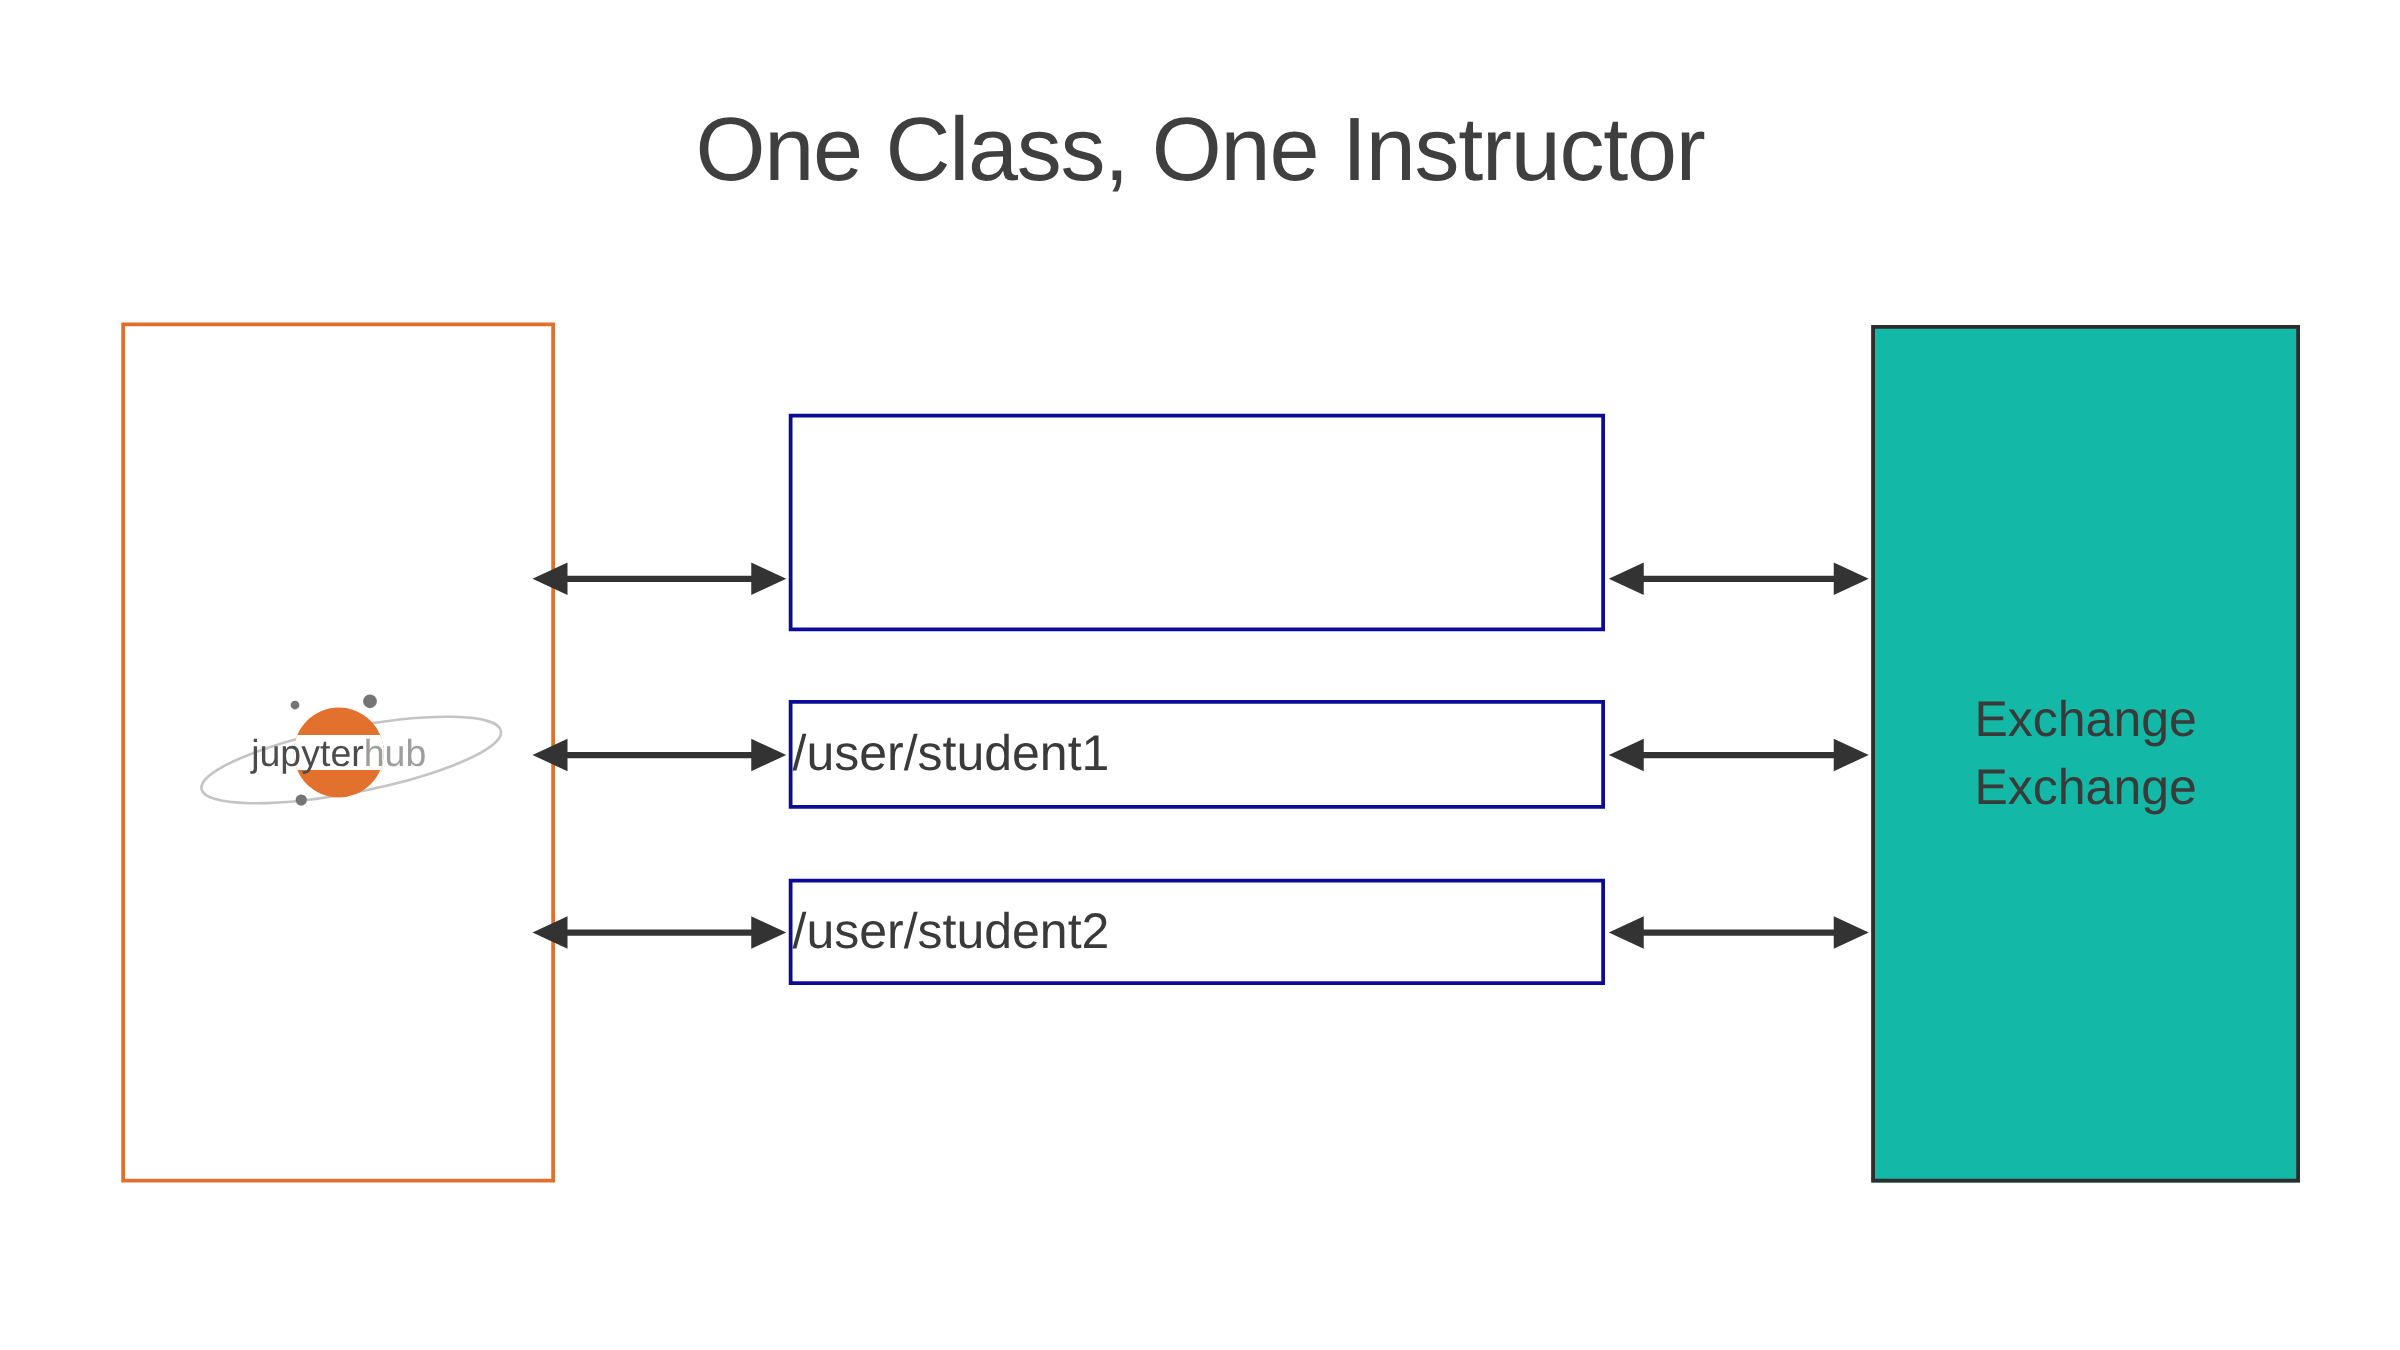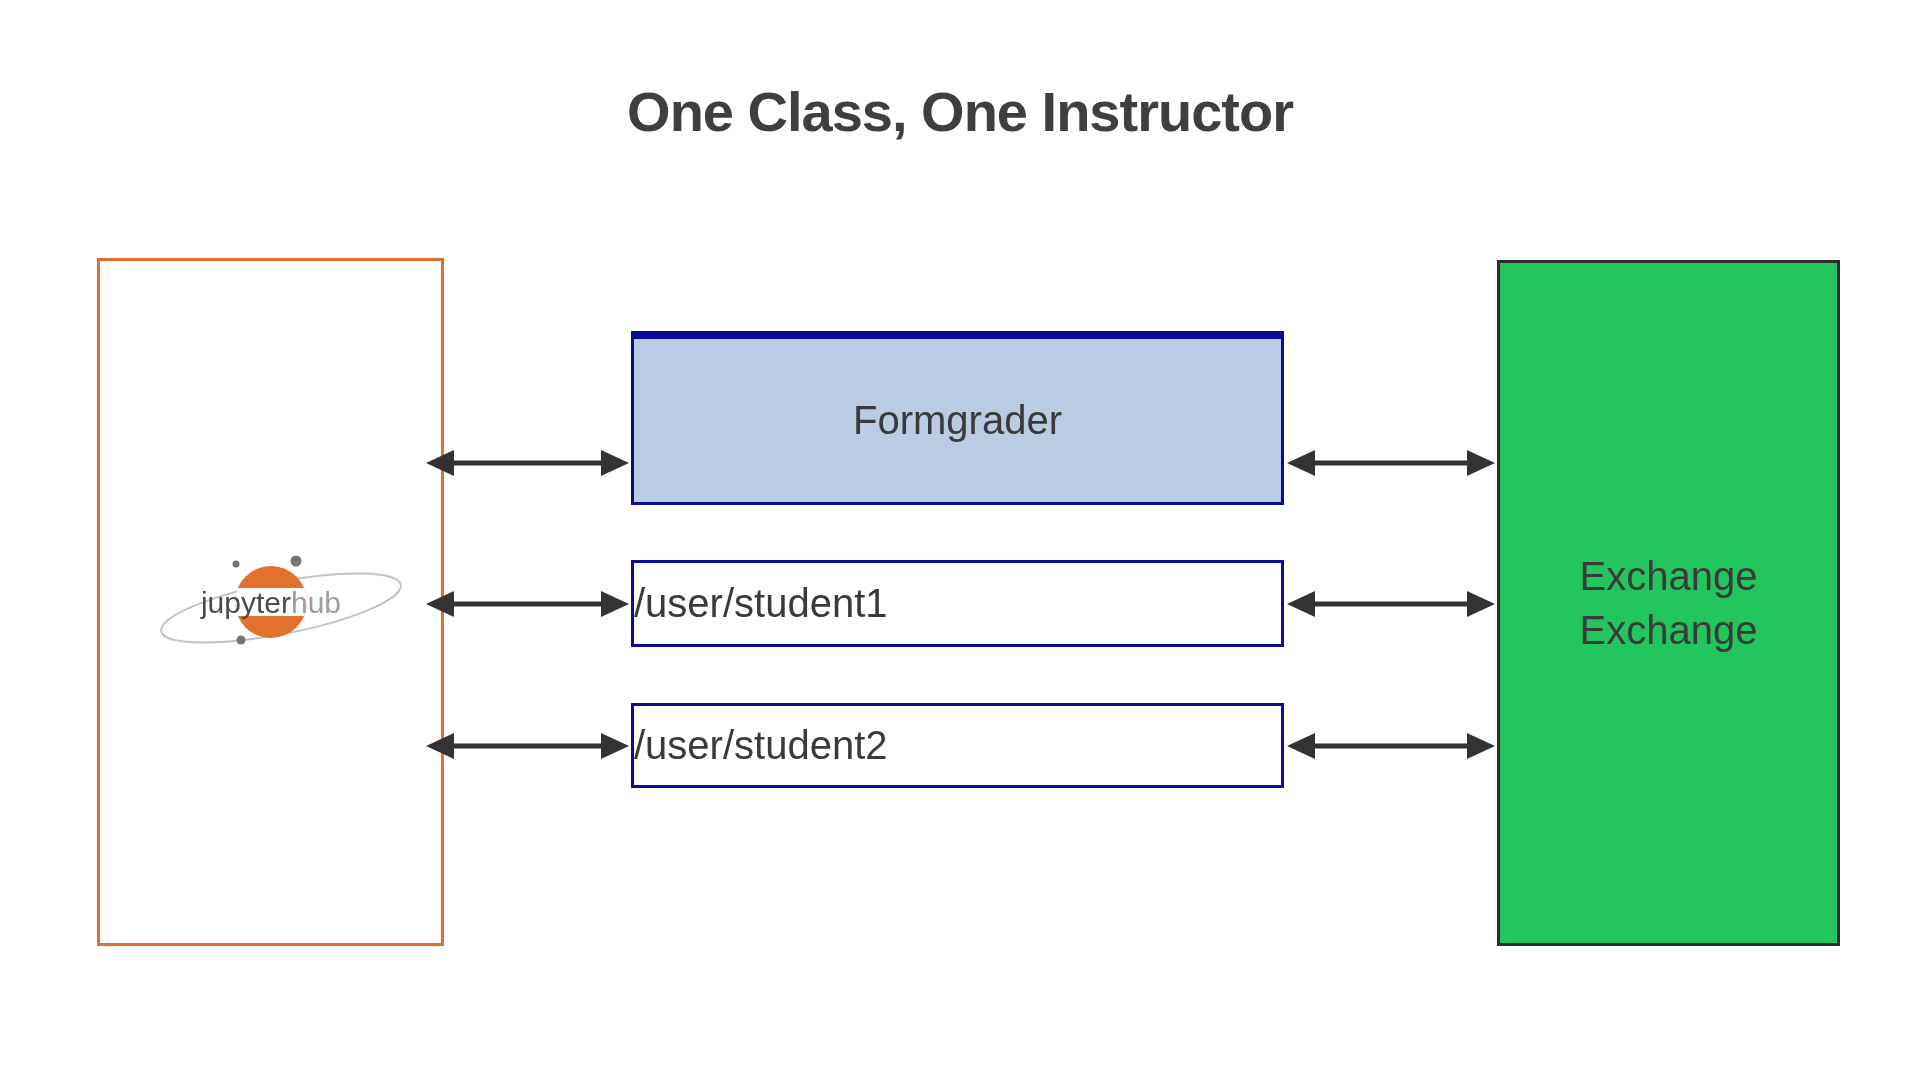--- a/index.html
+++ b/index.html
@@ -10,22 +10,22 @@
     background: #ffffff;
     font-family: "Liberation Sans", sans-serif;
     overflow: hidden;
   }
   .title {
     position: absolute;
     top: 84px;
     left: 0;
     width: 100%;
     text-align: center;
-    font-size: 56px;
-    font-weight: 700;
+    font-size: 72px;
+    font-weight: 400;
     letter-spacing: -1px;
     line-height: 1;
     color: var(--title-text, #3f3f3f);
   }
   .hub-box {
     position: absolute;
     left: 77px;
     top: 258px;
     width: 347px;
     height: 688px;
@@ -72,21 +72,21 @@
   .node-student1 { top: 560px; height: 87px; }
   .node-student2 { top: 703px; height: 85px; }
   .exchange-box {
     position: absolute;
     left: 1497px;
     top: 260px;
     width: 343px;
     height: 686px;
     box-sizing: border-box;
     border: 3px solid var(--exchange-border, #2d2d2d);
-    background: #22c55e;
+    background: #14b8a6;
     color: var(--label-text, #3a3a3a);
     font-size: 40px;
     line-height: 1.35;
     display: flex;
     flex-direction: column;
     align-items: center;
     justify-content: center;
     text-align: center;
   }
   .arrow { position: absolute; height: 32px; }
@@ -122,23 +122,20 @@
       <text class="logo-wordmark" x="130" y="71" text-anchor="middle">
         <tspan fill="var(--logo-jupyter-text, #4b4b4b)">jupyter</tspan><tspan fill="var(--logo-hub-text, #9d9d9d)">hub</tspan>
       </text>
       <circle cx="95" cy="22" r="3.5" fill="var(--logo-dot, #757575)"></circle>
       <circle cx="155" cy="19" r="5.5" fill="var(--logo-dot, #757575)"></circle>
       <circle cx="100" cy="98" r="4.5" fill="var(--logo-dot, #757575)"></circle>
     </svg>
   </div>
 
   <div class="node node-instructor">
-    <div class="node-row formgrader">
-      <span>Formgrader</span>
-    </div>
   </div>
 
   <div class="node node-student1">
     <span>/user/student1</span>
   </div>
   <div class="node node-student2">
     <span>/user/student2</span>
   </div>
 
   <div class="exchange-box">

